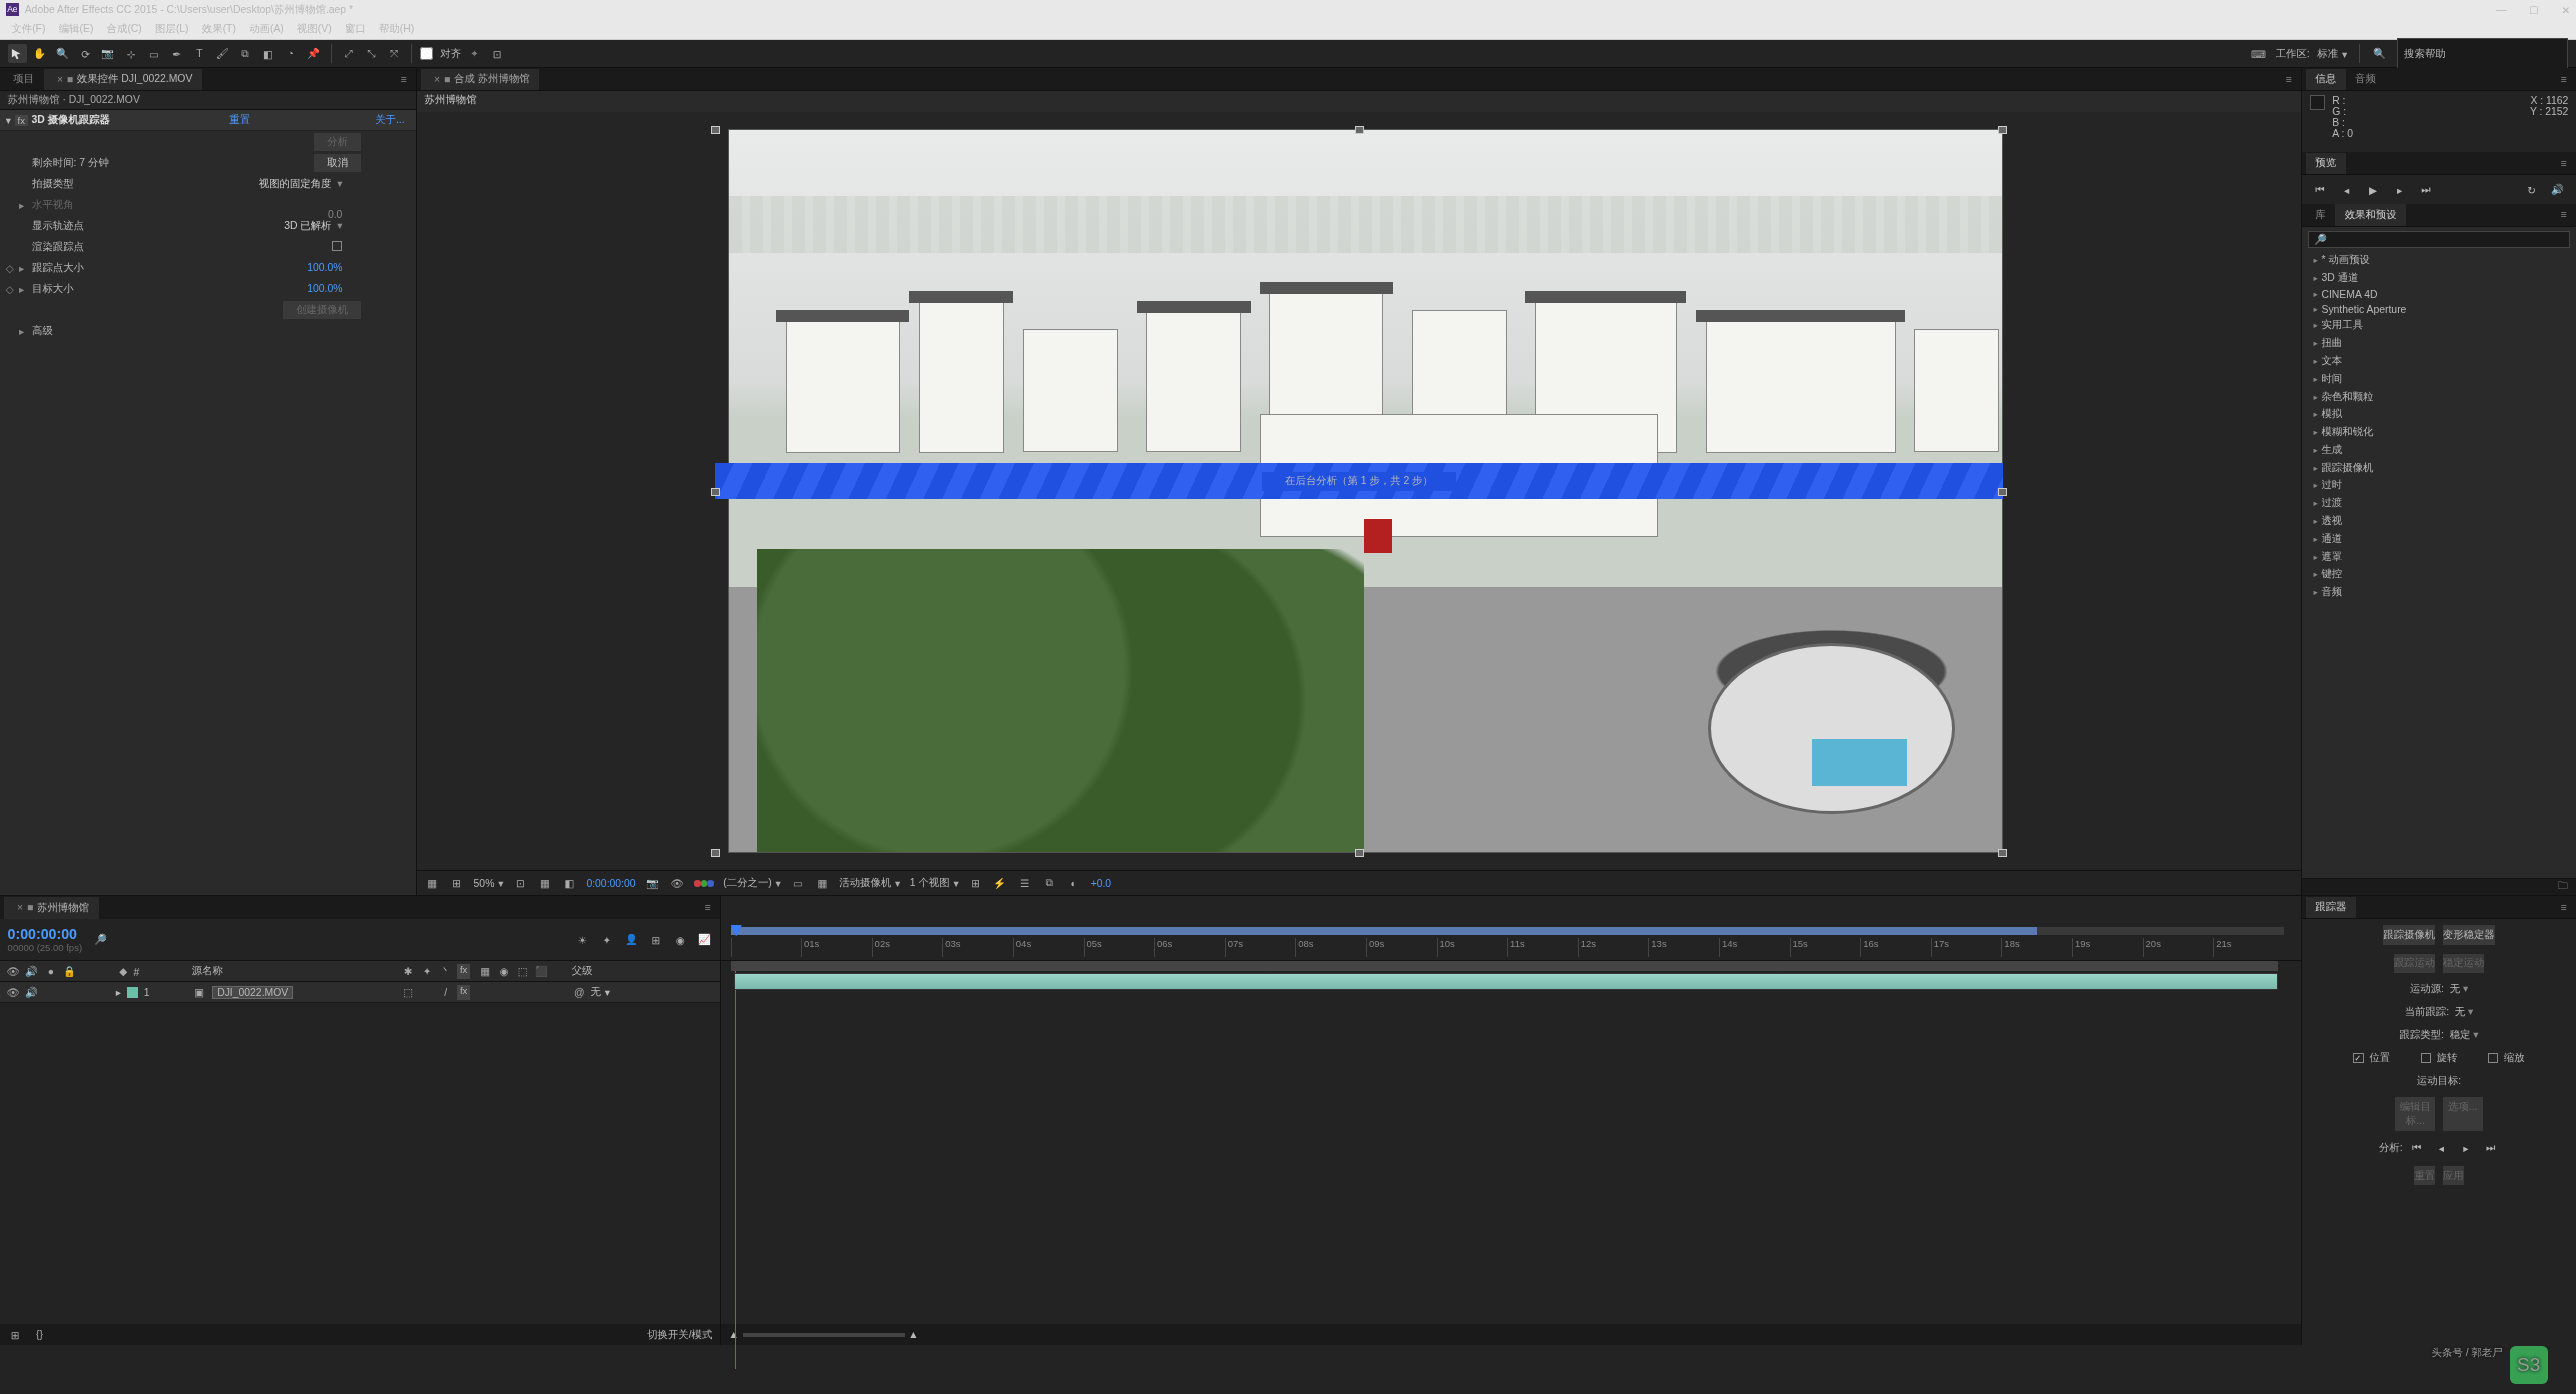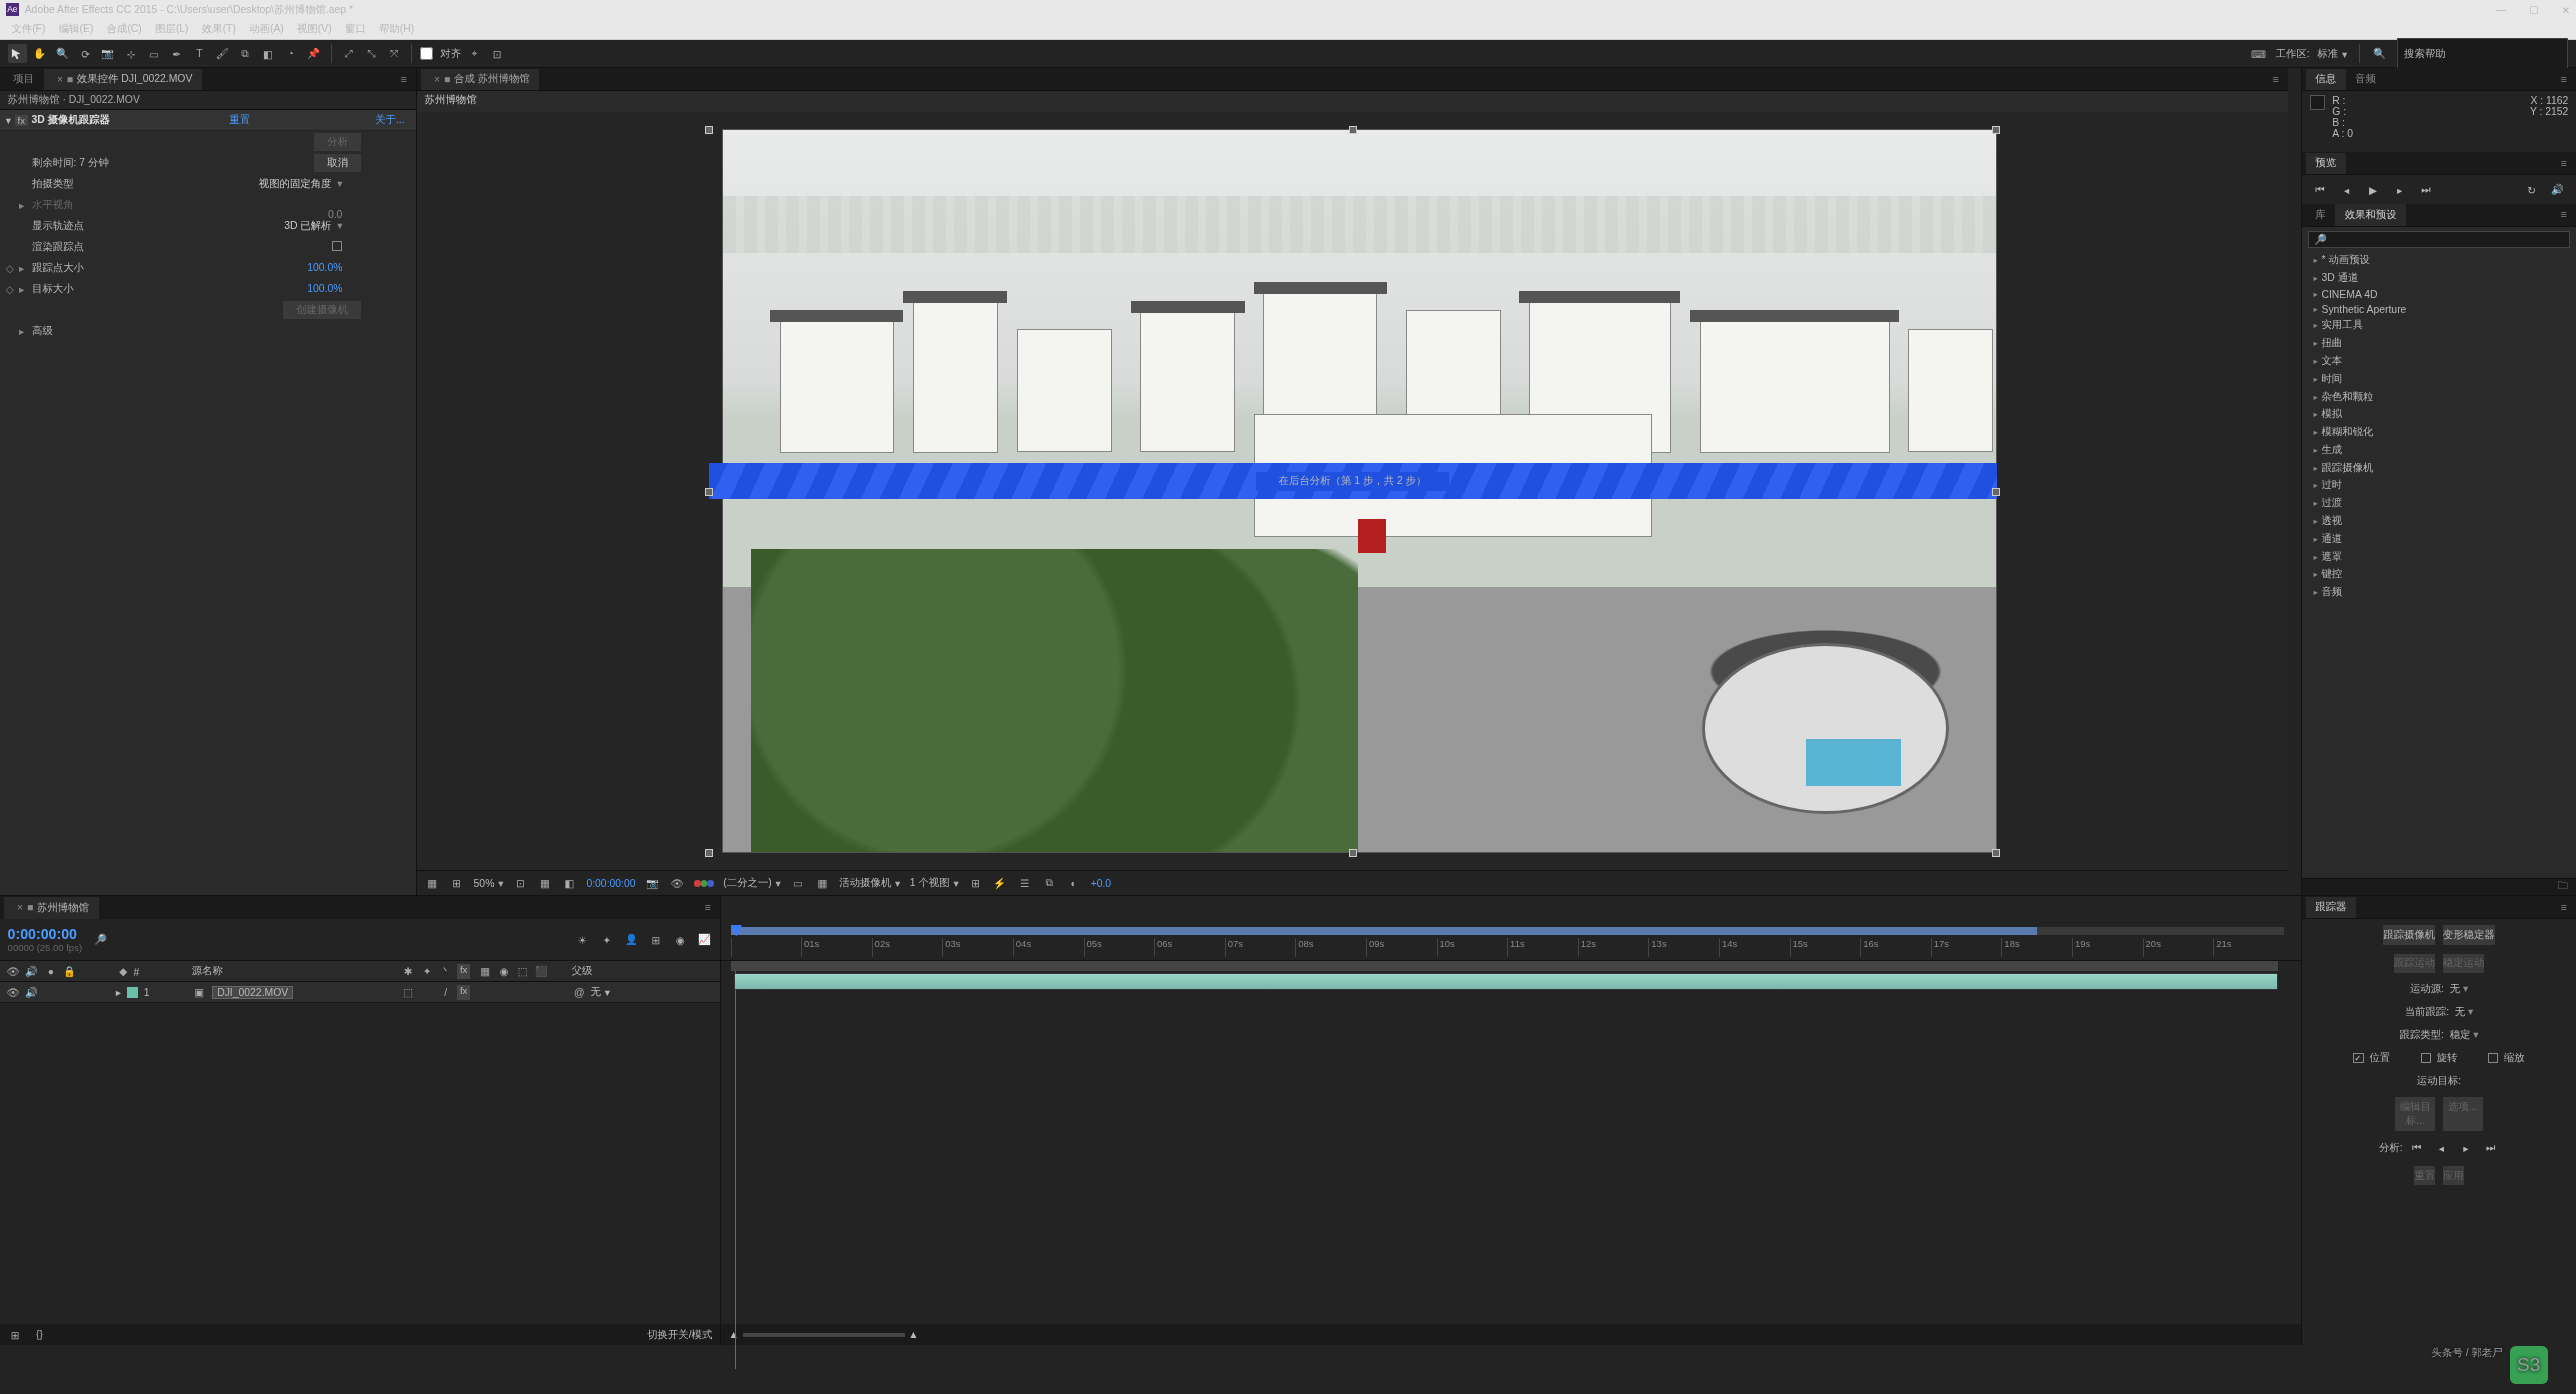--- a/index.html
+++ b/index.html
@@ -13,21 +13,21 @@
 .tool-ico { width:19px; height:19px; display:flex; align-items:center; justify-content:center; color:#aaa; border-radius:1.9px; }
 .tool-ico.active { background:#3a3a3a; }
 .tool-sep { width:0.9px; height:19px; background:#444; margin:0 3.8px; }
 .tool-group-right { margin-left:auto; display:flex; align-items:center; gap:7.6px; }
 .search-help { background:#1a1a1a; border:0.9px solid #444; padding:0.9px 5.7px; width:171px; height:32px; display:flex; align-items:center; }
 .dropdown-btn { display:flex; align-items:center; gap:3.8px; color:#aaa; }
 
 .main-row { display:flex; height:827px; }
 .left-col { width:417px; display:flex; flex-direction:column; border-right:0.9px solid #111; }
 .center-col { flex:1; display:flex; flex-direction:column; }
-.right-col { width:275px; display:flex; flex-direction:column; border-left:0.9px solid #111;margin-left:13px; }
+.right-col { width:275px; display:flex; flex-direction:column; border-left:0.9px solid #111; }
 
 .panel-tabs { height:23px; background:#1a1a1a; display:flex; align-items:center; border-bottom:0.9px solid #111; padding-left:3.8px; }
 .panel-tab { padding:3.8px 9.5px; color:#888; display:flex; align-items:center; gap:3.8px; }
 .panel-tab.active { background:#2a2a2a; color:#cfcfcf; }
 .panel-tab .close-x { color:#888; margin-left:3.8px; }
 .panel-tab.blue { color:#4a9cff; }
 .panel-body { flex:1; background:#2a2a2a; overflow:hidden; }
 
 .breadcrumb { height:19px; padding:1.9px 7.6px; background:#252525; color:#aaa; border-bottom:0.9px solid #111;}
 .effect-row { display:flex; align-items:center; height:21px; padding:0 5.7px; background:#333; border-bottom:0.9px solid #222; }

